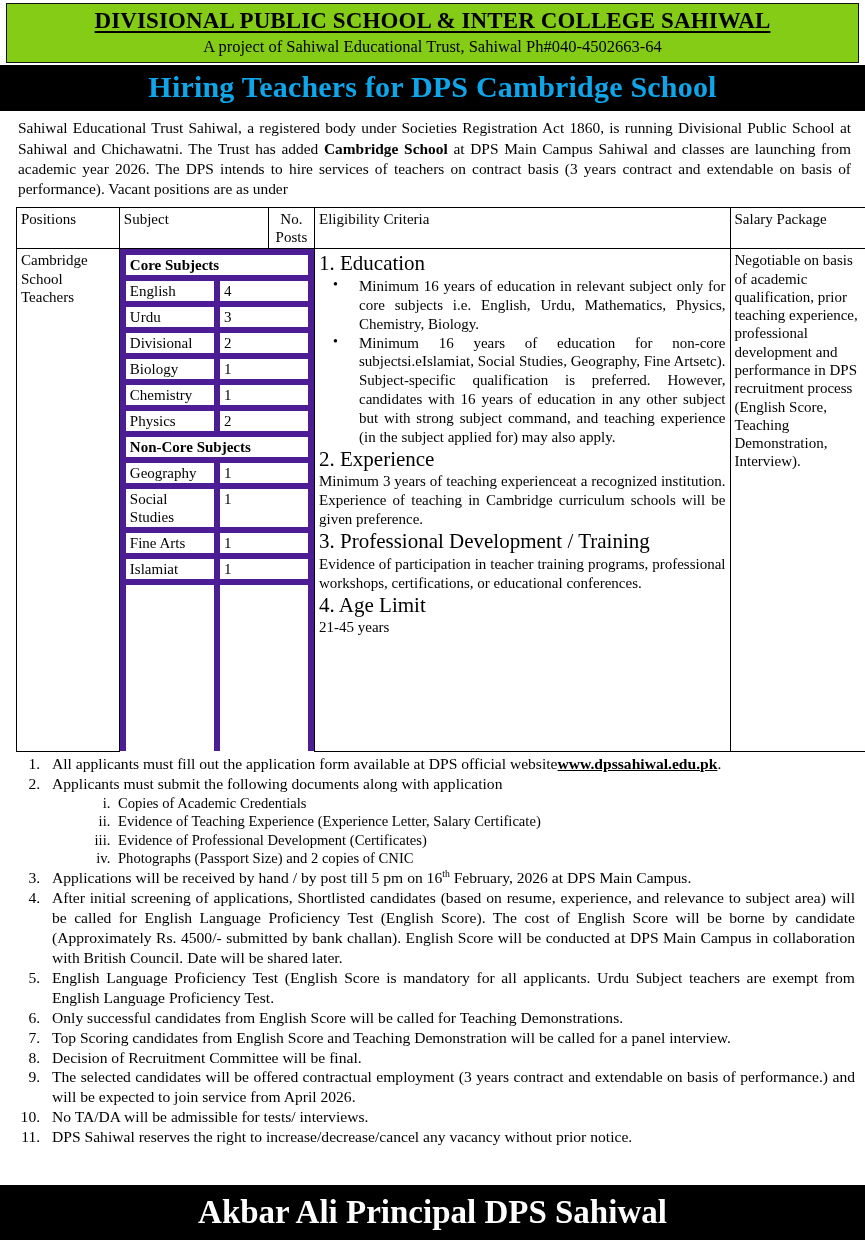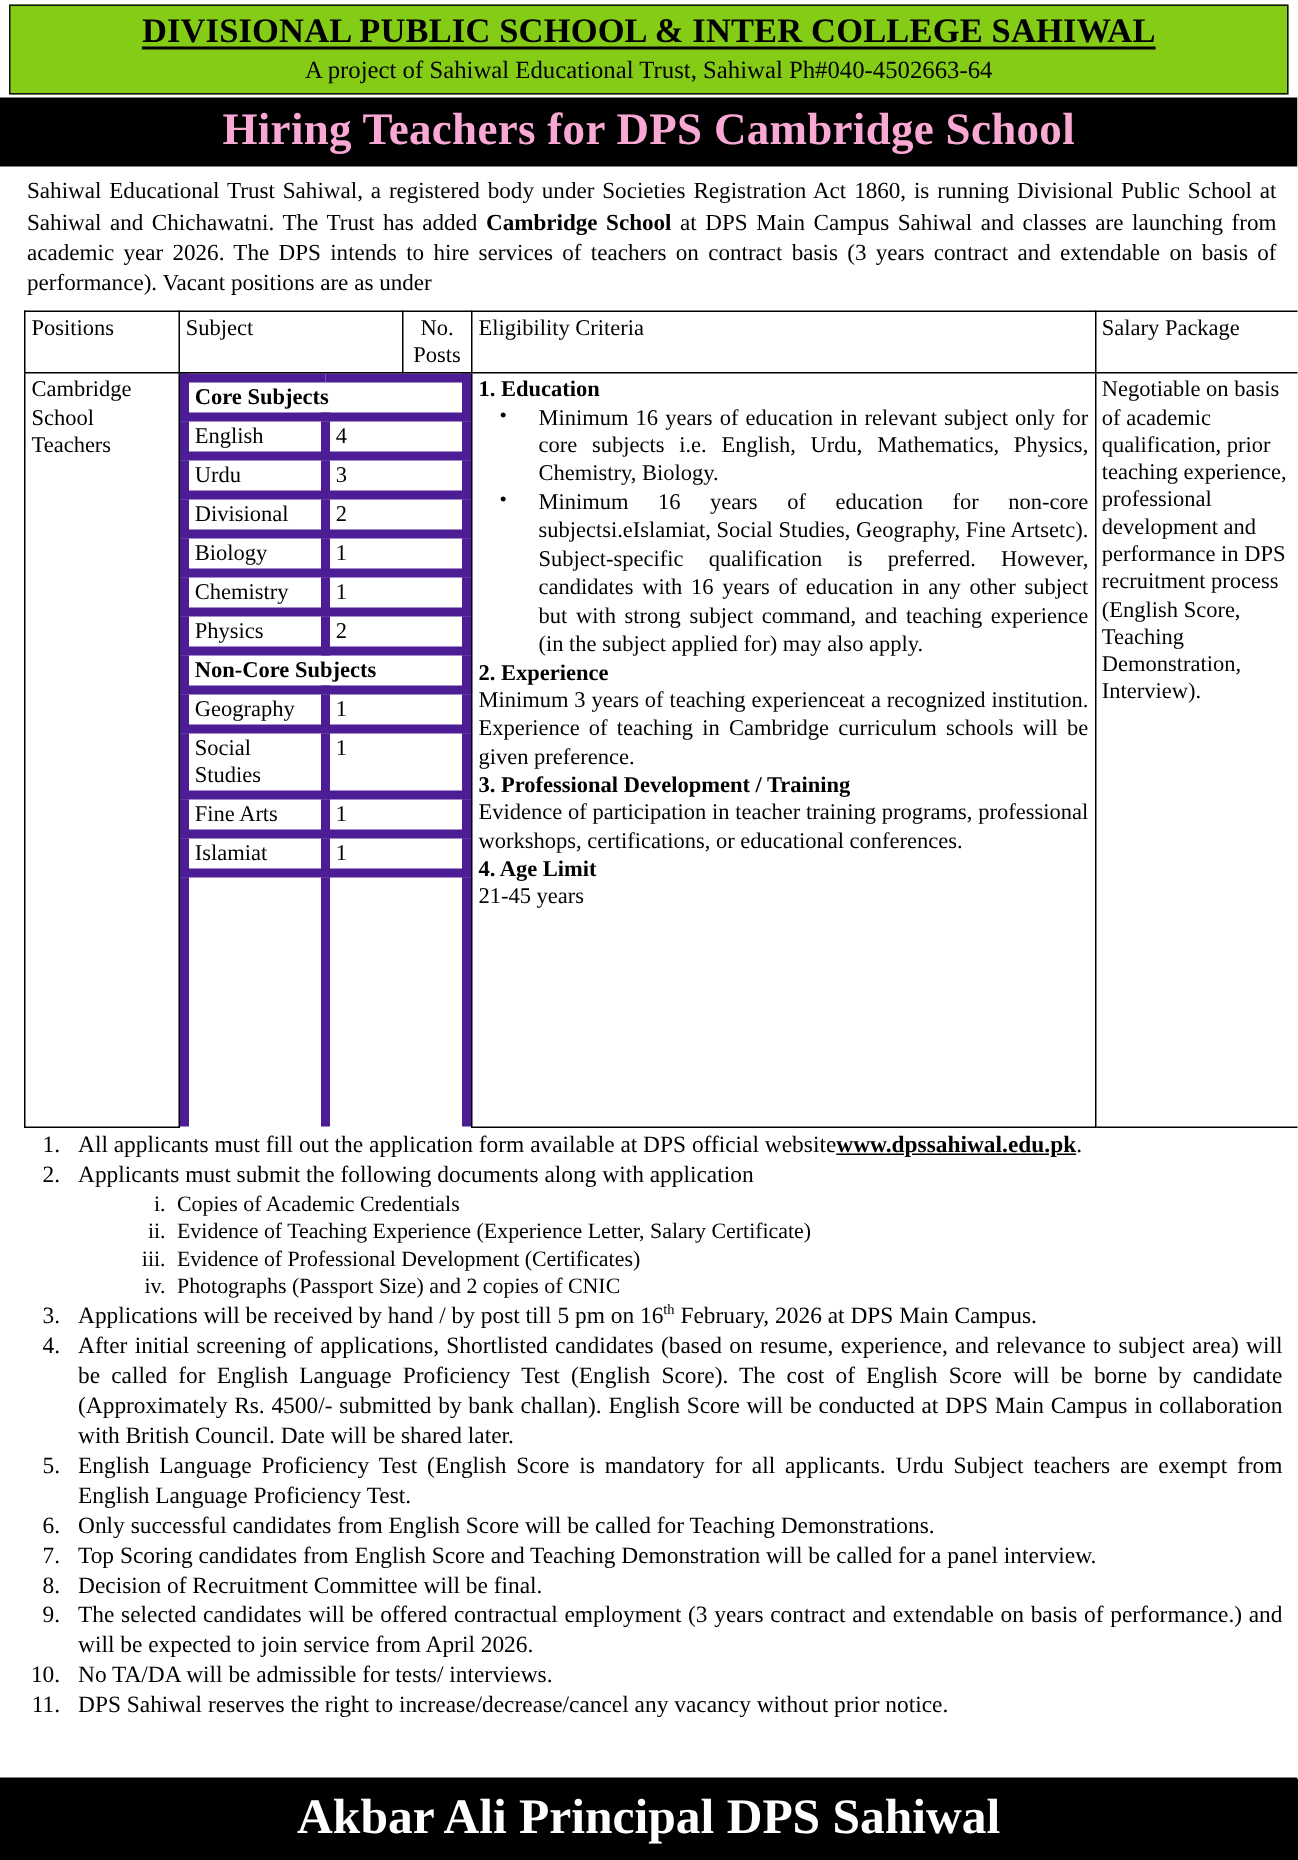--- a/index.html
+++ b/index.html
@@ -43,21 +43,21 @@
   .project-line {
     font-size: 16.5px;
     font-weight: normal;
     margin-top: 4px;
     line-height: 1.15;
     white-space: nowrap;
   }
 
   .banner {
     background: #000000;
-    color: #f9a8d4;
+    color: #0ea5e9;
     text-align: center;
     padding: 5px 0 8px 0;
     margin-top: 2px;
   }
   .banner-title {
     font-size: 30px;
     font-weight: bold;
     line-height: 1.12;
     letter-spacing: 0.2px;
     white-space: nowrap;
@@ -116,21 +116,21 @@
   table.subjects td.snum  { width: 44px; }
   table.subjects td.group {
     font-weight: bold;
     padding-left: 4px;
   }
   table.subjects td.blank { height: 164px; border-bottom: none; }
   .subjects-wrap { padding: 0; border: none; }
 
   
   .elig { padding: 2px 6px 2px 5px; }
-  .elig-h { font-weight: bold; font-size: 15px; margin: 0 0 0 0; }
+  .elig-h { font-weight: normal; font-size: 21px; margin: 0 0 0 0; }
   .elig-p {
     margin: 0;
     text-align: justify;
     text-justify: inter-word;
     font-size: 15px;
     line-height: 1.26;
   }
   ul.elig-list {
     margin: 0 0 0 0;
     padding-left: 26px;

